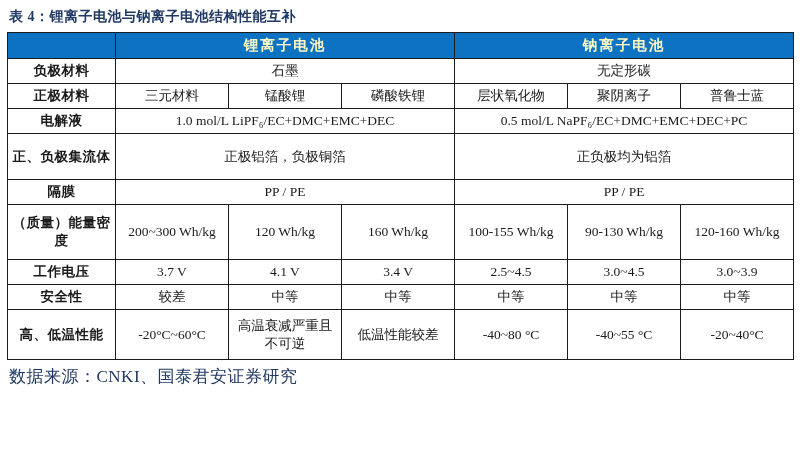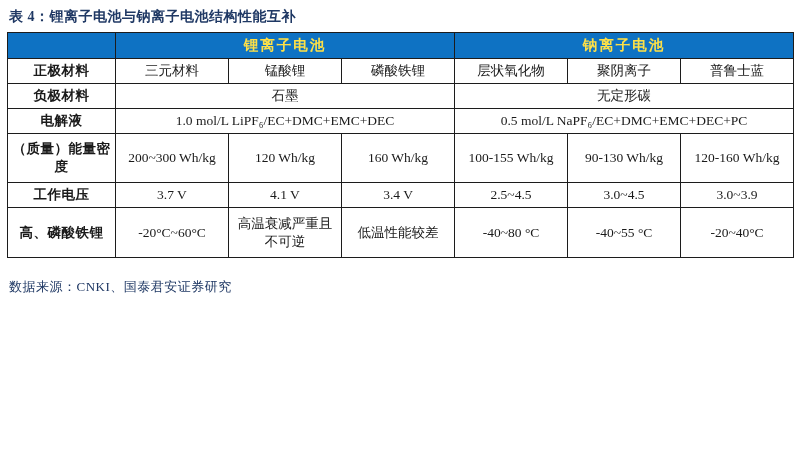--- a/index.html
+++ b/index.html
@@ -29,41 +29,40 @@
     border: 1px solid #1c1c1c;
     text-align: center;
     vertical-align: middle;
     font-size: 13.5px;
     line-height: 1.3;
     padding: 1px 3px;
     overflow: hidden;
   }
   tr.hdr th {
     background: #0e72c3;
-    color: #fde047;
+    color: #fef9c3;
     font-weight: bold;
     font-size: 14.5px;
     height: 26px;
     letter-spacing: 2px;
     text-align: center;
   }
   td.lbl {
     font-weight: bold;
     letter-spacing: 0.5px;
   }
   tr.r-sm  { height: 25px; }
   tr.r-md  { height: 46px; }
-  tr.r-lg  { height: 49px; }
+  tr.r-lg  { height: 55px; }
   tr.r-xl  { height: 50px; }
   .source-note {
-    font-size: 13px;
+    font-size: 17px;
     color: #1f3864;
     padding: 5px 0 0 2px;
     letter-spacing: 0.5px;
-    margin-top: 15px;
   }
 </style>
 </head>
 <body>
 
 <div class="page">
 
   <div class="table-title">表 4：锂离子电池与钠离子电池结构性能互补</div>
 
   <table class="battery">
@@ -78,42 +77,52 @@
     </colgroup>
 
     <tbody>
         <tr class="hdr">
       <th></th>
       <th colspan="3">锂离子电池</th>
       <th colspan="3">钠离子电池</th>
     </tr>
 
     <tr class="r-sm">
+      <td class="lbl">负极材料</td>
+      <td colspan="3">石墨</td>
+      <td colspan="3">无定形碳</td>
+    </tr>
+
+    <tr class="r-sm">
       <td class="lbl">正极材料</td>
       <td>三元材料</td>
       <td>锰酸锂</td>
       <td>磷酸铁锂</td>
       <td>层状氧化物</td>
       <td>聚阴离子</td>
       <td>普鲁士蓝</td>
     </tr>
 
     <tr class="r-sm">
-      <td class="lbl">负极材料</td>
-      <td colspan="3">石墨</td>
-      <td colspan="3">无定形碳</td>
-    </tr>
-
-    <tr class="r-sm">
       <td class="lbl">电解液</td>
       <td colspan="3">1.0 mol/L LiPF₆/EC+DMC+EMC+DEC</td>
       <td colspan="3">0.5 mol/L NaPF₆/EC+DMC+EMC+DEC+PC</td>
     </tr>
 
+    <tr class="r-md">
+      <td class="lbl">正、负极集流体</td>
+      <td colspan="3">正极铝箔，负极铜箔</td>
+      <td colspan="3">正负极均为铝箔</td>
+    </tr>
 
+    <tr class="r-sm">
+      <td class="lbl">隔膜</td>
+      <td colspan="3">PP / PE</td>
+      <td colspan="3">PP / PE</td>
+    </tr>
 
     <tr class="r-lg">
       <td class="lbl">（质量）能量密度</td>
       <td>200~300 Wh/kg</td>
       <td>120 Wh/kg</td>
       <td>160 Wh/kg</td>
       <td>100-155 Wh/kg</td>
       <td>90-130 Wh/kg</td>
       <td>120-160 Wh/kg</td>
     </tr>
@@ -123,23 +132,32 @@
       <td>3.7 V</td>
       <td>4.1 V</td>
       <td>3.4 V</td>
       <td>2.5~4.5</td>
       <td>3.0~4.5</td>
       <td>3.0~3.9</td>
     </tr>
 
 
 
+    <tr class="r-sm">
+      <td class="lbl">安全性</td>
+      <td>较差</td>
+      <td>中等</td>
+      <td>中等</td>
+      <td>中等</td>
+      <td>中等</td>
+      <td>中等</td>
+    </tr>
 
     <tr class="r-xl">
-      <td class="lbl">高、磷酸铁锂</td>
+      <td class="lbl">高、低温性能</td>
       <td>-20°C~60°C</td>
       <td>高温衰减严重且不可逆</td>
       <td>低温性能较差</td>
       <td>-40~80 °C</td>
       <td>-40~55 °C</td>
       <td>-20~40°C</td>
     </tr>
 
   </tbody>
     </table>

